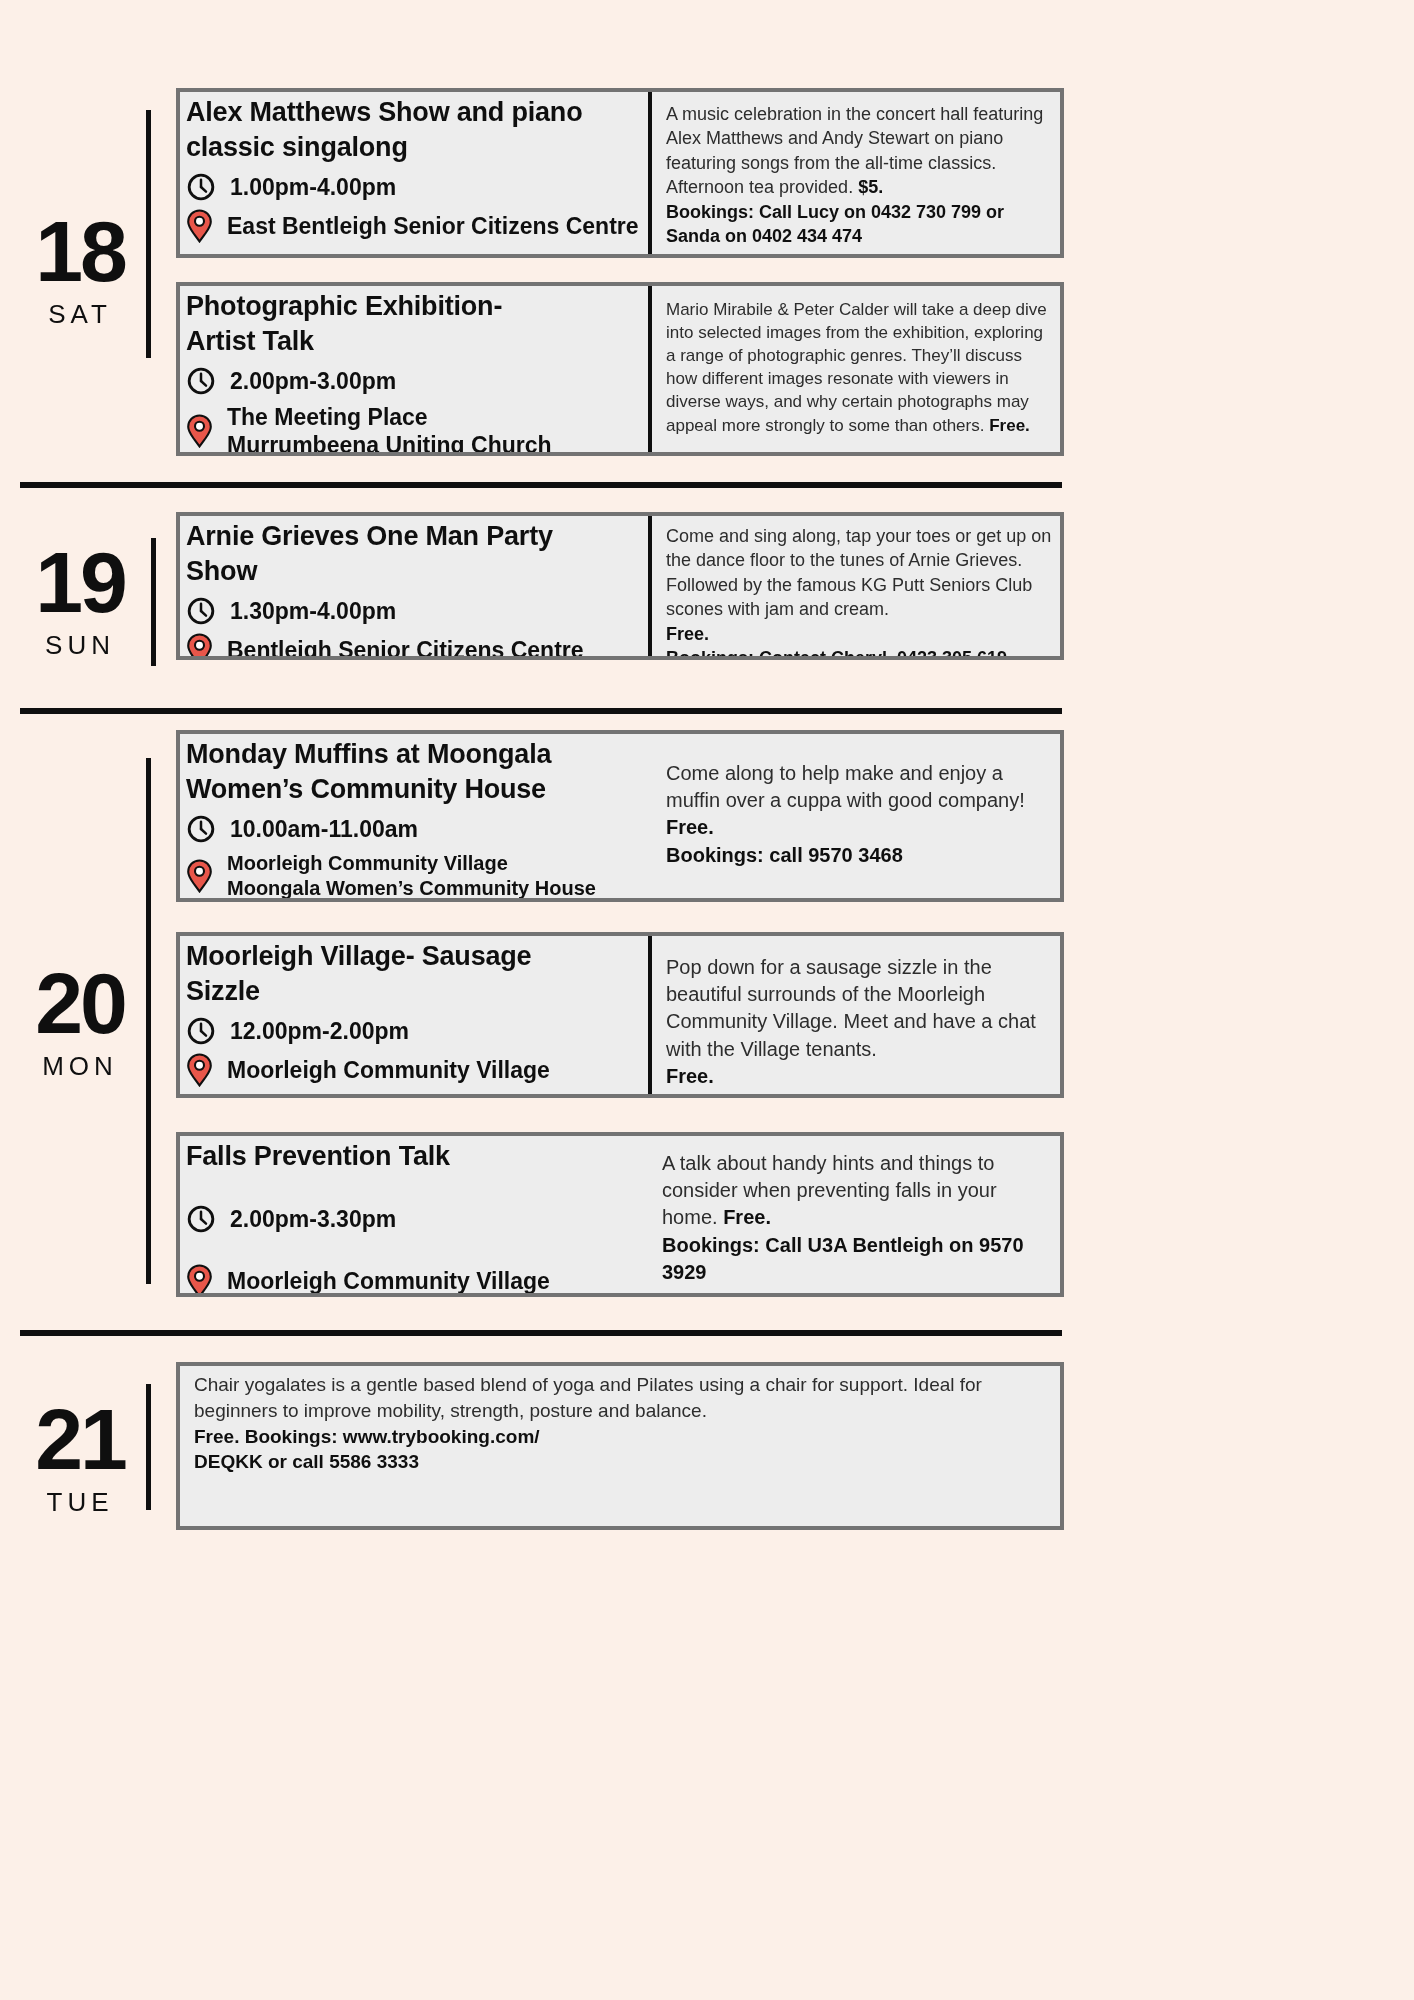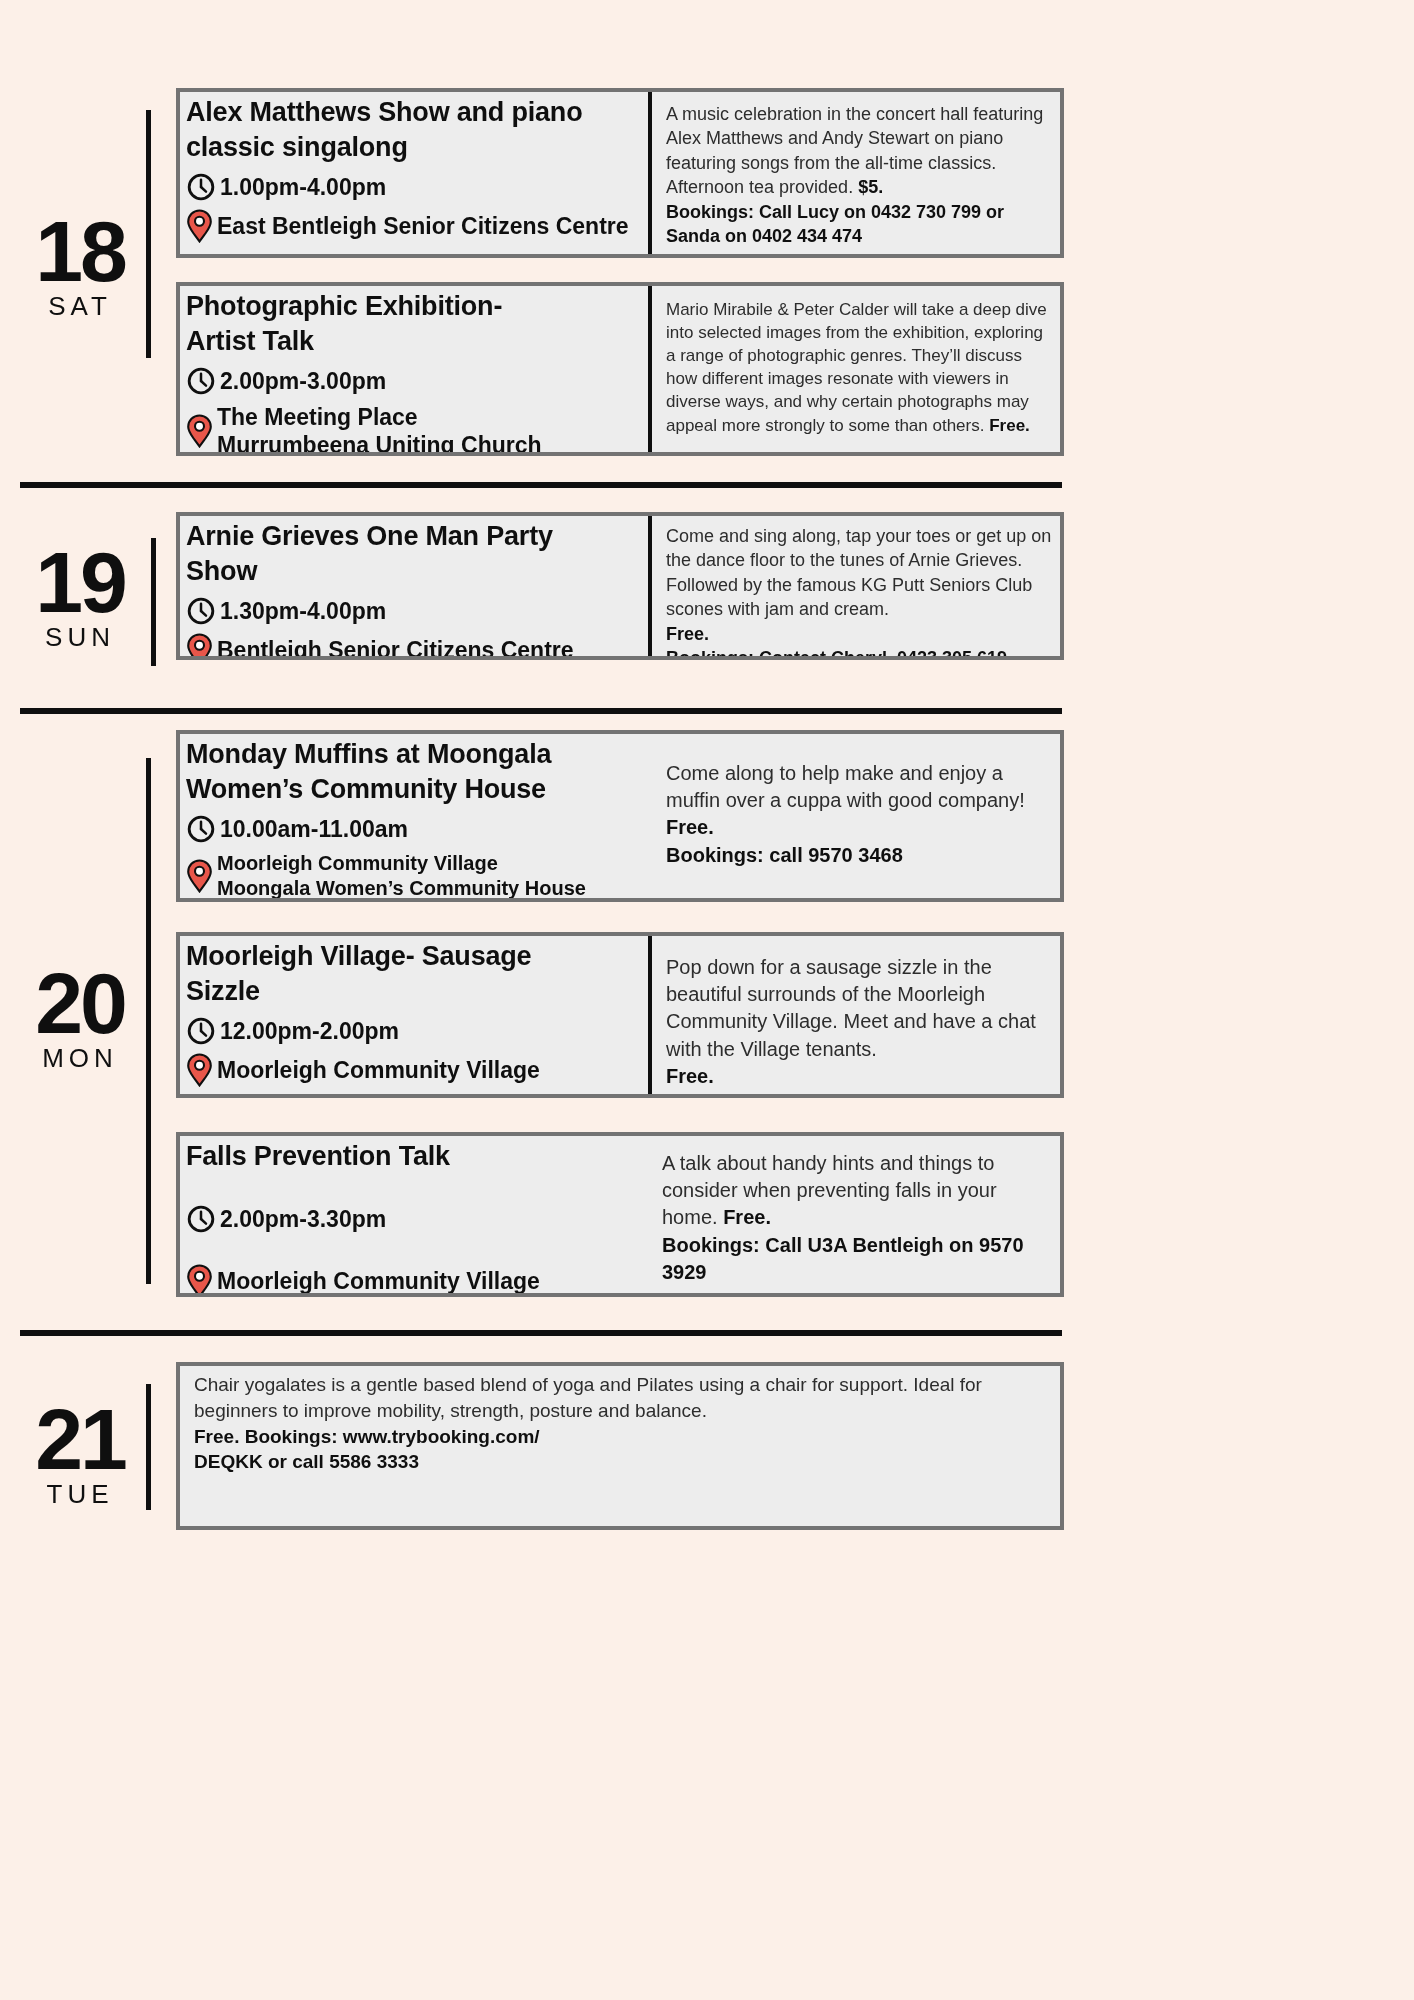--- a/index.html
+++ b/index.html
@@ -2,21 +2,21 @@
 <html><head>
 <meta charset="utf-8">
 <style>
   html,body{margin:0;padding:0;}
   body{font-family:"Liberation Sans","DejaVu Sans",sans-serif;}
   .canvas{position:relative;width:1414px;height:2000px;background:#fcf0e8;overflow:hidden;}
 
   
   .day-label{position:absolute;left:14px;width:132px;text-align:center;color:#0f0f0f;}
   .day-number{font-size:86px;font-weight:900;line-height:0.92;letter-spacing:-3px;}
-  .day-abbrev{font-size:26px;font-weight:400;letter-spacing:5px;margin-top:0;}
+  .day-abbrev{font-size:26px;font-weight:400;letter-spacing:5px;margin-top:8px;}
   .dl0{top:212px}.dl1{top:543px}.dl2{top:964px}.dl3{top:1400px}
 
   
   .day-line{position:absolute;width:5px;background:#0f0f0f;}
   .ln0{left:146px;top:110px;height:248px}
   .ln1{left:151px;top:538px;height:128px}
   .ln2{left:146px;top:758px;height:526px}
   .ln3{left:146px;top:1384px;height:126px}
 
   
@@ -29,21 +29,21 @@
   .d0e0{top:88px;height:170px}
   .d0e1{top:282px;height:174px}
   .d1e0{top:512px;height:148px}
   .d2e0{top:730px;height:172px}
   .d2e1{top:932px;height:166px}
   .d2e2{top:1132px;height:165px}
   .d3e0{top:1362px;height:168px}
 
   .left{width:468px;min-width:468px;box-sizing:border-box;padding:3px 0 2px 6px;}
   .title{font-size:27px;font-weight:800;line-height:1.3;color:#0f0f0f;letter-spacing:-0.2px;}
-  .meta-row{display:flex;align-items:center;gap:4px;margin-top:7px;color:#0f0f0f;}
+  .meta-row{display:flex;align-items:center;gap:14px;margin-top:7px;color:#0f0f0f;}
   .meta-text,.loc-lines{font-size:23px;font-weight:700;line-height:1.22;}
   .clock{width:30px;height:30px;flex:0 0 30px;}
   .pin{width:27px;height:34px;flex:0 0 27px;}
   .d2e0 .loc-lines{font-size:20px;}
   .d2e2 .meta-row{margin-top:30px;}
   .d3e0 .meta-row{margin-top:24px;}
 
   .desc{flex:1;box-sizing:border-box;padding:10px 8px 6px 14px;font-size:19px;line-height:1.36;color:#2d2d2d;}
   .card.boxed .desc{border-left:4px solid #0f0f0f;}
   .desc .bold{font-weight:700;color:#0f0f0f;}

